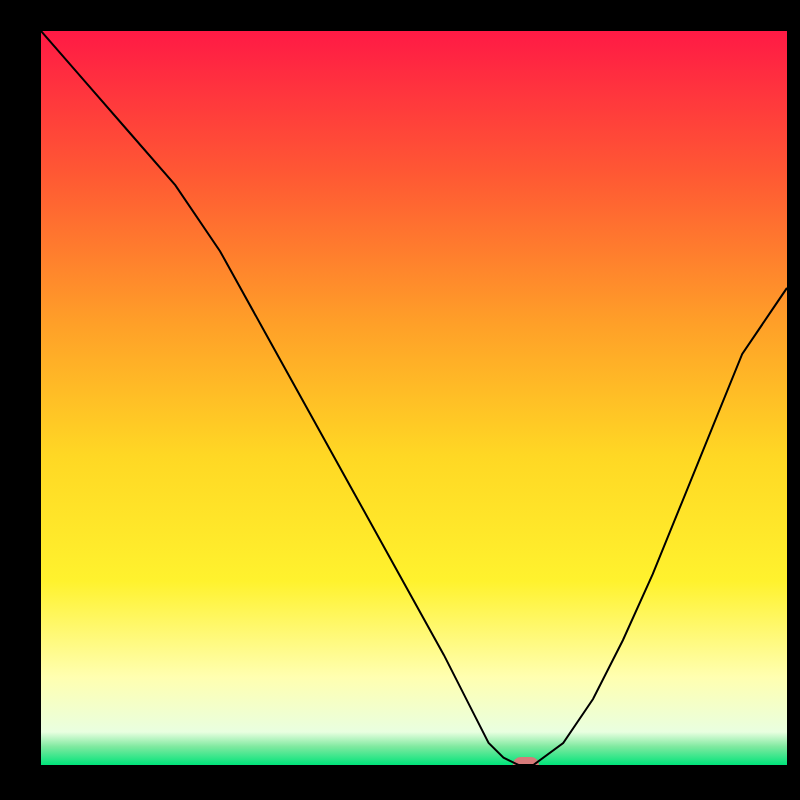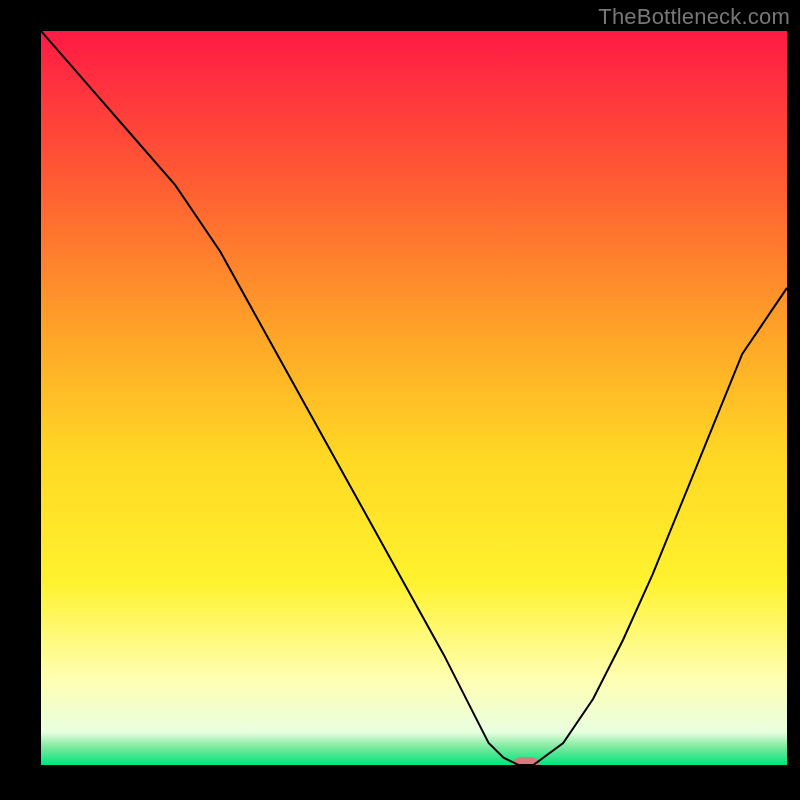--- a/index.html
+++ b/index.html
@@ -37,21 +37,20 @@
   svg.plot {
     width: 100%;
     height: 100%;
     display: block;
   }
 </style>
 </head>
 <body>
 
 <div class="frame">
-  <div class="attribution">TheBottleneck.com</div>
 
   <div class="plot-wrap">
     <svg class="plot" viewBox="0 0 746 734" preserveAspectRatio="none">
       <defs>
         <linearGradient id="bg-grad" x1="0" y1="0" x2="0" y2="1">
 
         <stop offset="0%" stop-color="#ff1a45"></stop>
             <stop offset="20%" stop-color="#ff5a33"></stop>
             <stop offset="40%" stop-color="#ffa028"></stop>
             <stop offset="57.99999999999999%" stop-color="#ffd824"></stop>

